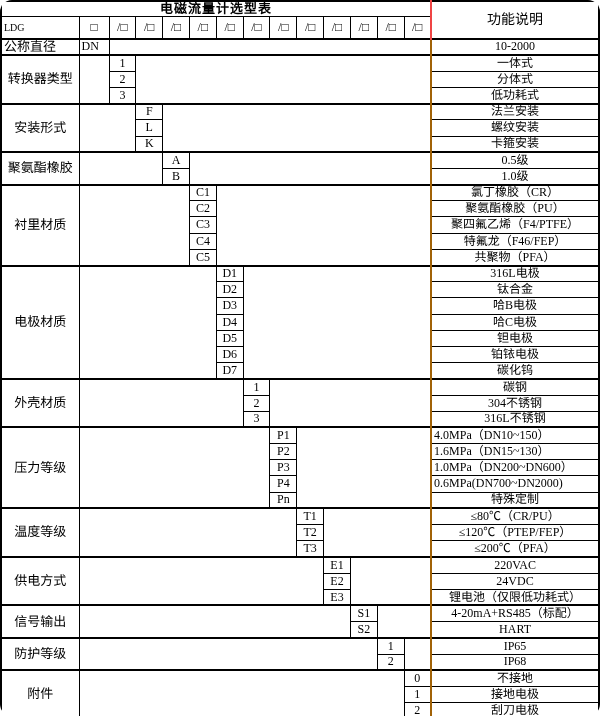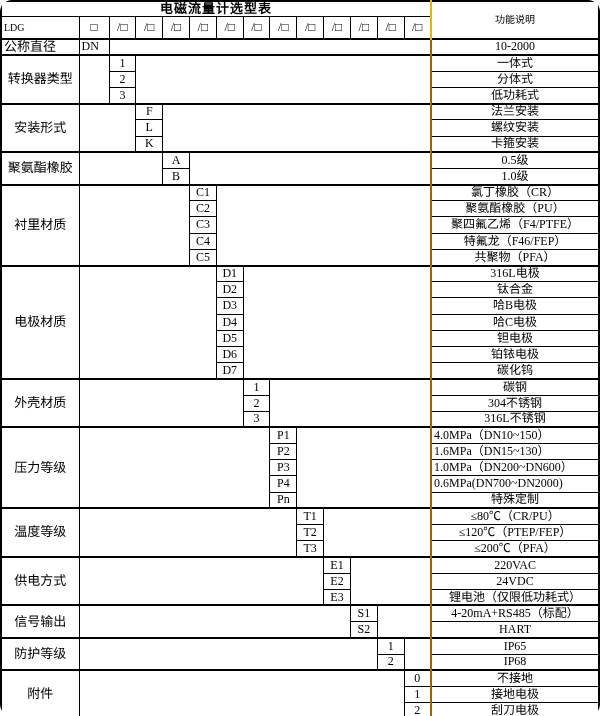--- a/index.html
+++ b/index.html
@@ -19,21 +19,21 @@
     line-height:1.1;
     white-space:nowrap;
     overflow:hidden;
     vertical-align:middle;
     text-align:center;
   }
   tr.t1 { height:14px; }
   tr.t2 { height:22px; }
   tr.b  { height:16.2px; }
   .title { font-size:13px; font-weight:bold; letter-spacing:1px; }
-  .funchead { font-size:10px; border-left:2px solid #eab308; }
+  .funchead { font-size:14px; border-left:2px solid #ef4444; }
   .func { border-left:2px solid #a16207; }
   .name { font-size:13px;margin-left:20px; }
   .la { text-align:left; }
   .tt { border-top:2px solid #000; }
   .ldg { text-align:left; font-size:10px; }
   .slot { font-size:12px; padding:0; }
 </style>
 </head>
 <body>
 

